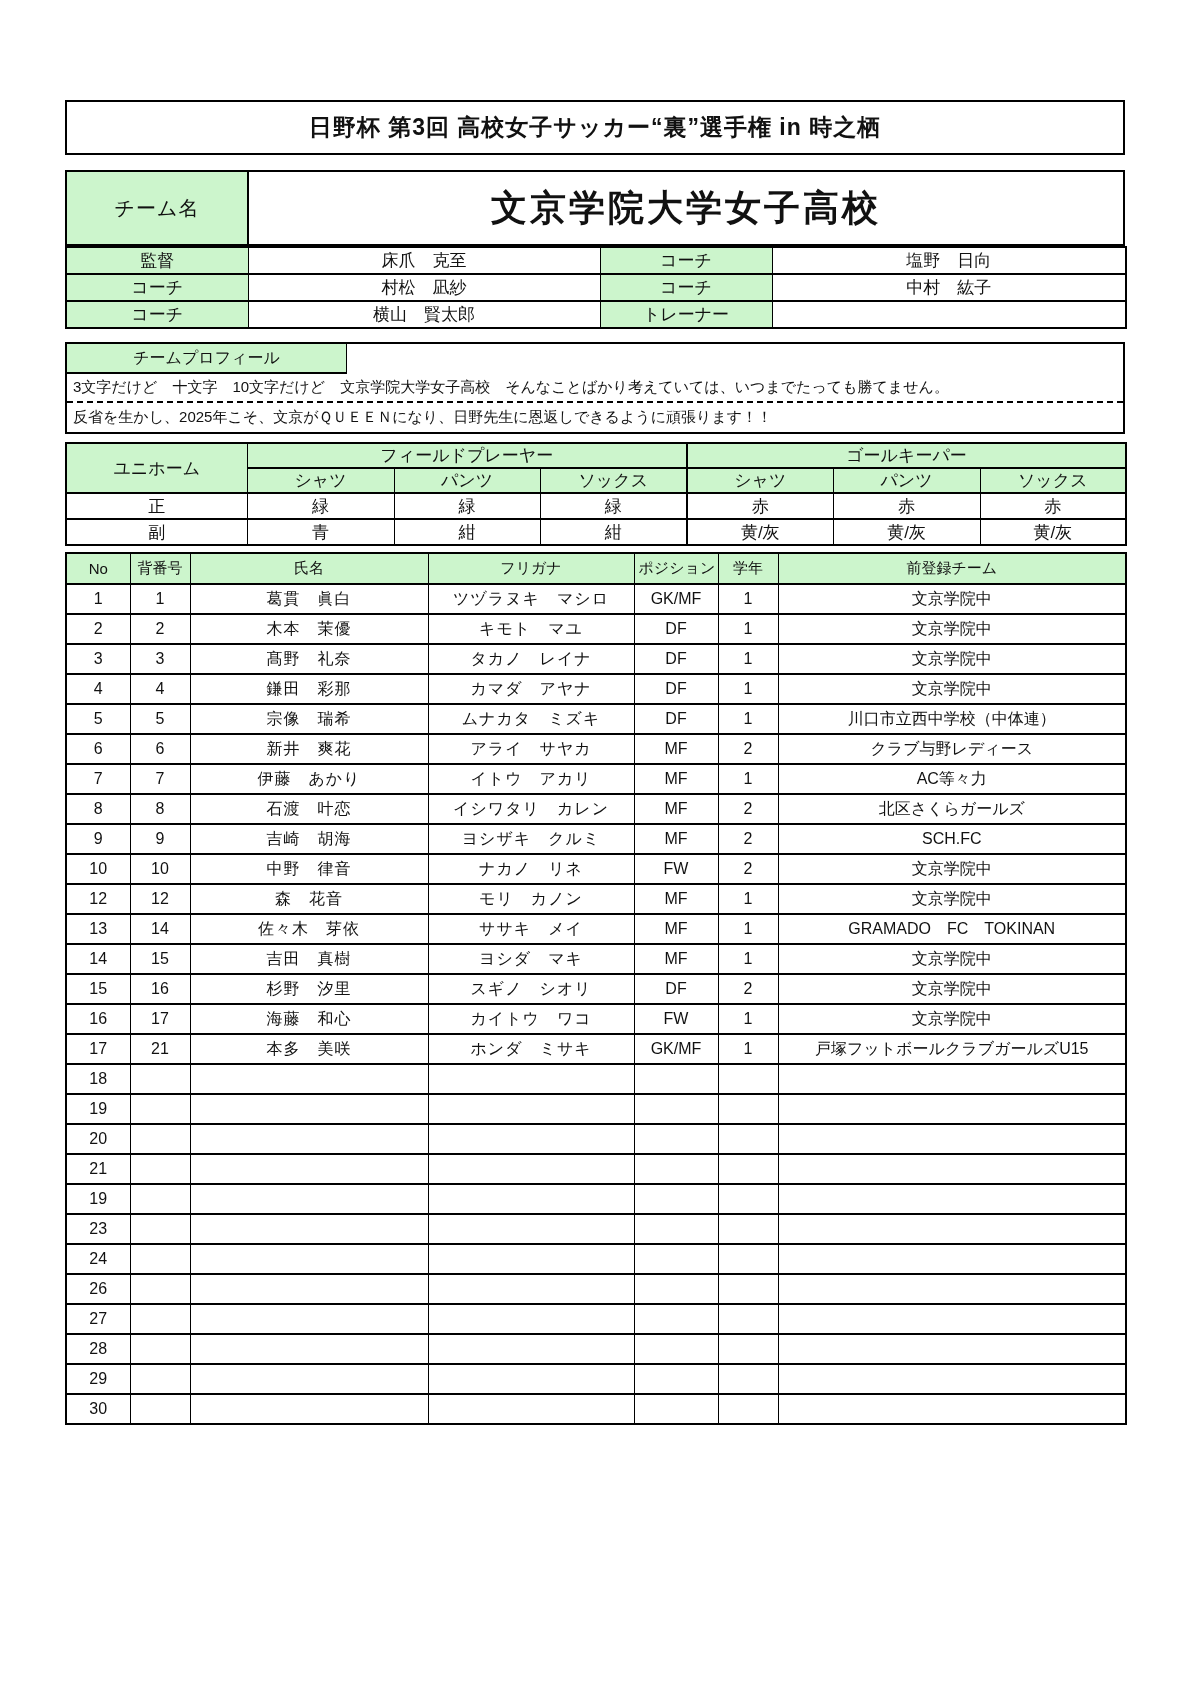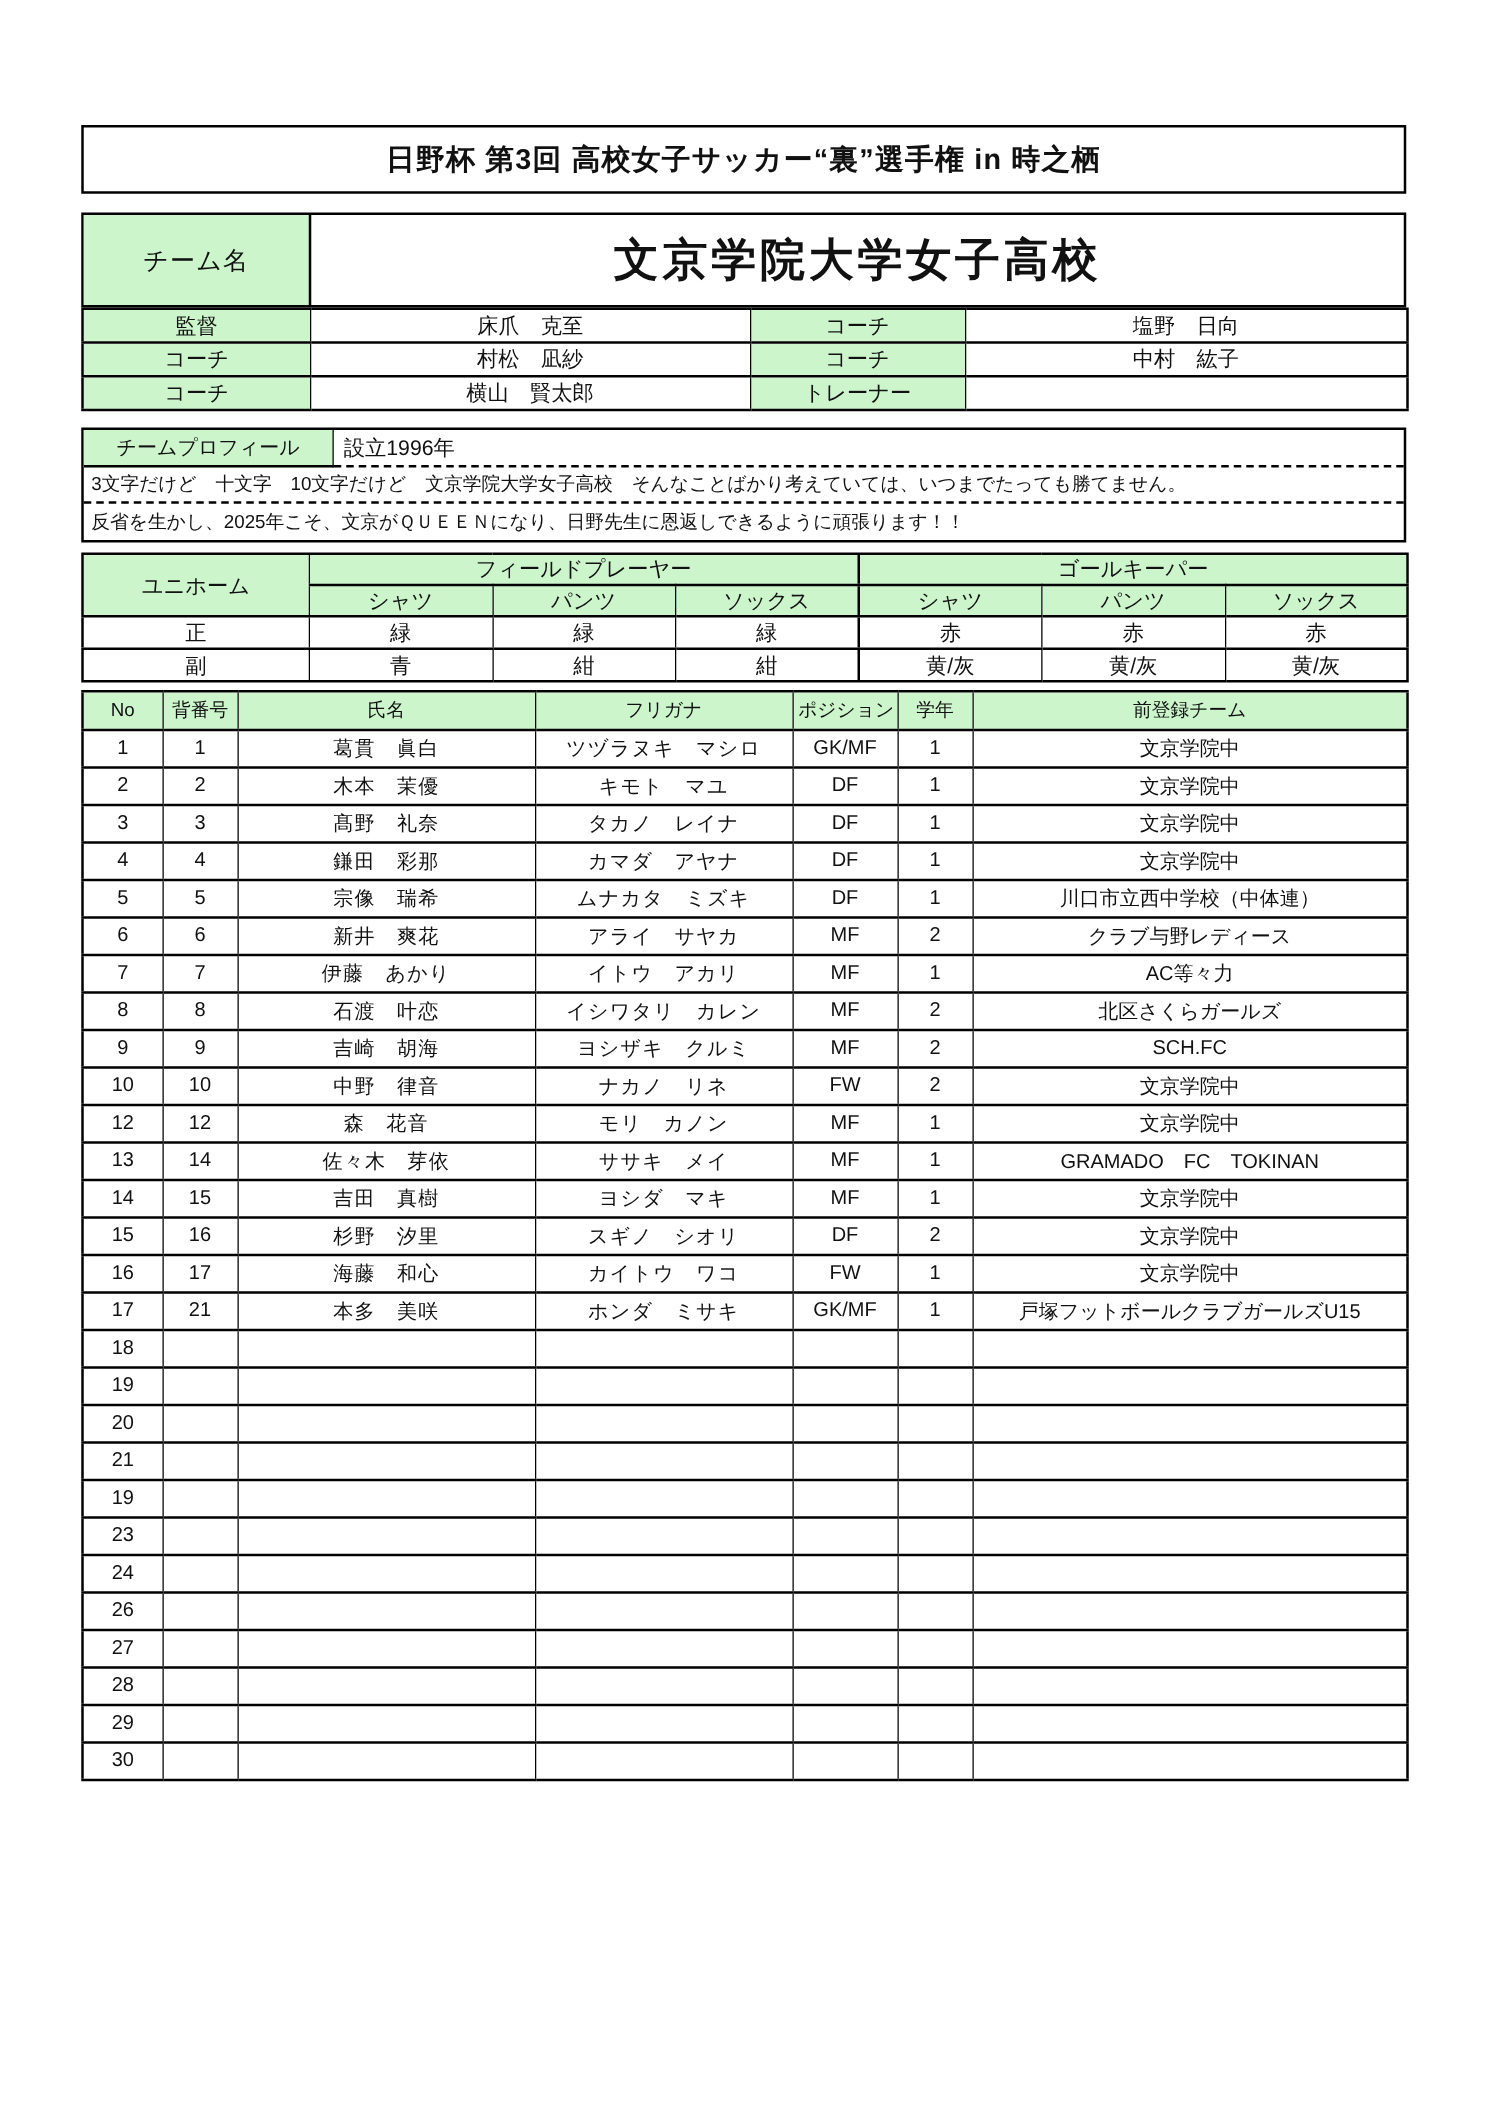--- a/index.html
+++ b/index.html
@@ -65,21 +65,21 @@
   .staff-table{}
   .staff-table td{height:27px;font-size:17px;}
 
   
   .profile-box{
     margin-top:13px;
     border:2px solid var(--line);
   }
   .profile-row1{display:flex;height:30px;}
   .profile-label{
-    width:200px;
+    width:280px;
     background:var(--green);
     border-right:1px solid var(--line);
     border-bottom:2px solid var(--line);
     display:flex;align-items:center;justify-content:center;
     font-size:16px;
   }
   .profile-value{
     flex:1;
     border-bottom:2px dashed var(--line);
     display:flex;align-items:center;
@@ -144,21 +144,20 @@
         <td>横山　賢太郎</td>
         <td class="green">トレーナー</td>
         <td></td>
       </tr>
     </tbody>
   </table>
 
   <div class="profile-box">
     <div class="profile-row1">
       <div class="profile-label">チームプロフィール</div>
-      <div class="profile-value">設立1996年</div>
     </div>
     <div class="profile-comment c1">3文字だけど　十文字　10文字だけど　文京学院大学女子高校　そんなことばかり考えていては、いつまでたっても勝てません。</div>
     <div class="profile-comment">反省を生かし、2025年こそ、文京がＱＵＥＥＮになり、日野先生に恩返しできるように頑張ります！！</div>
   </div>
 
   <table class="uniform-table">
     <colgroup>
       <col style="width:181px">
         <col style="width:147px">
         <col style="width:146px">

